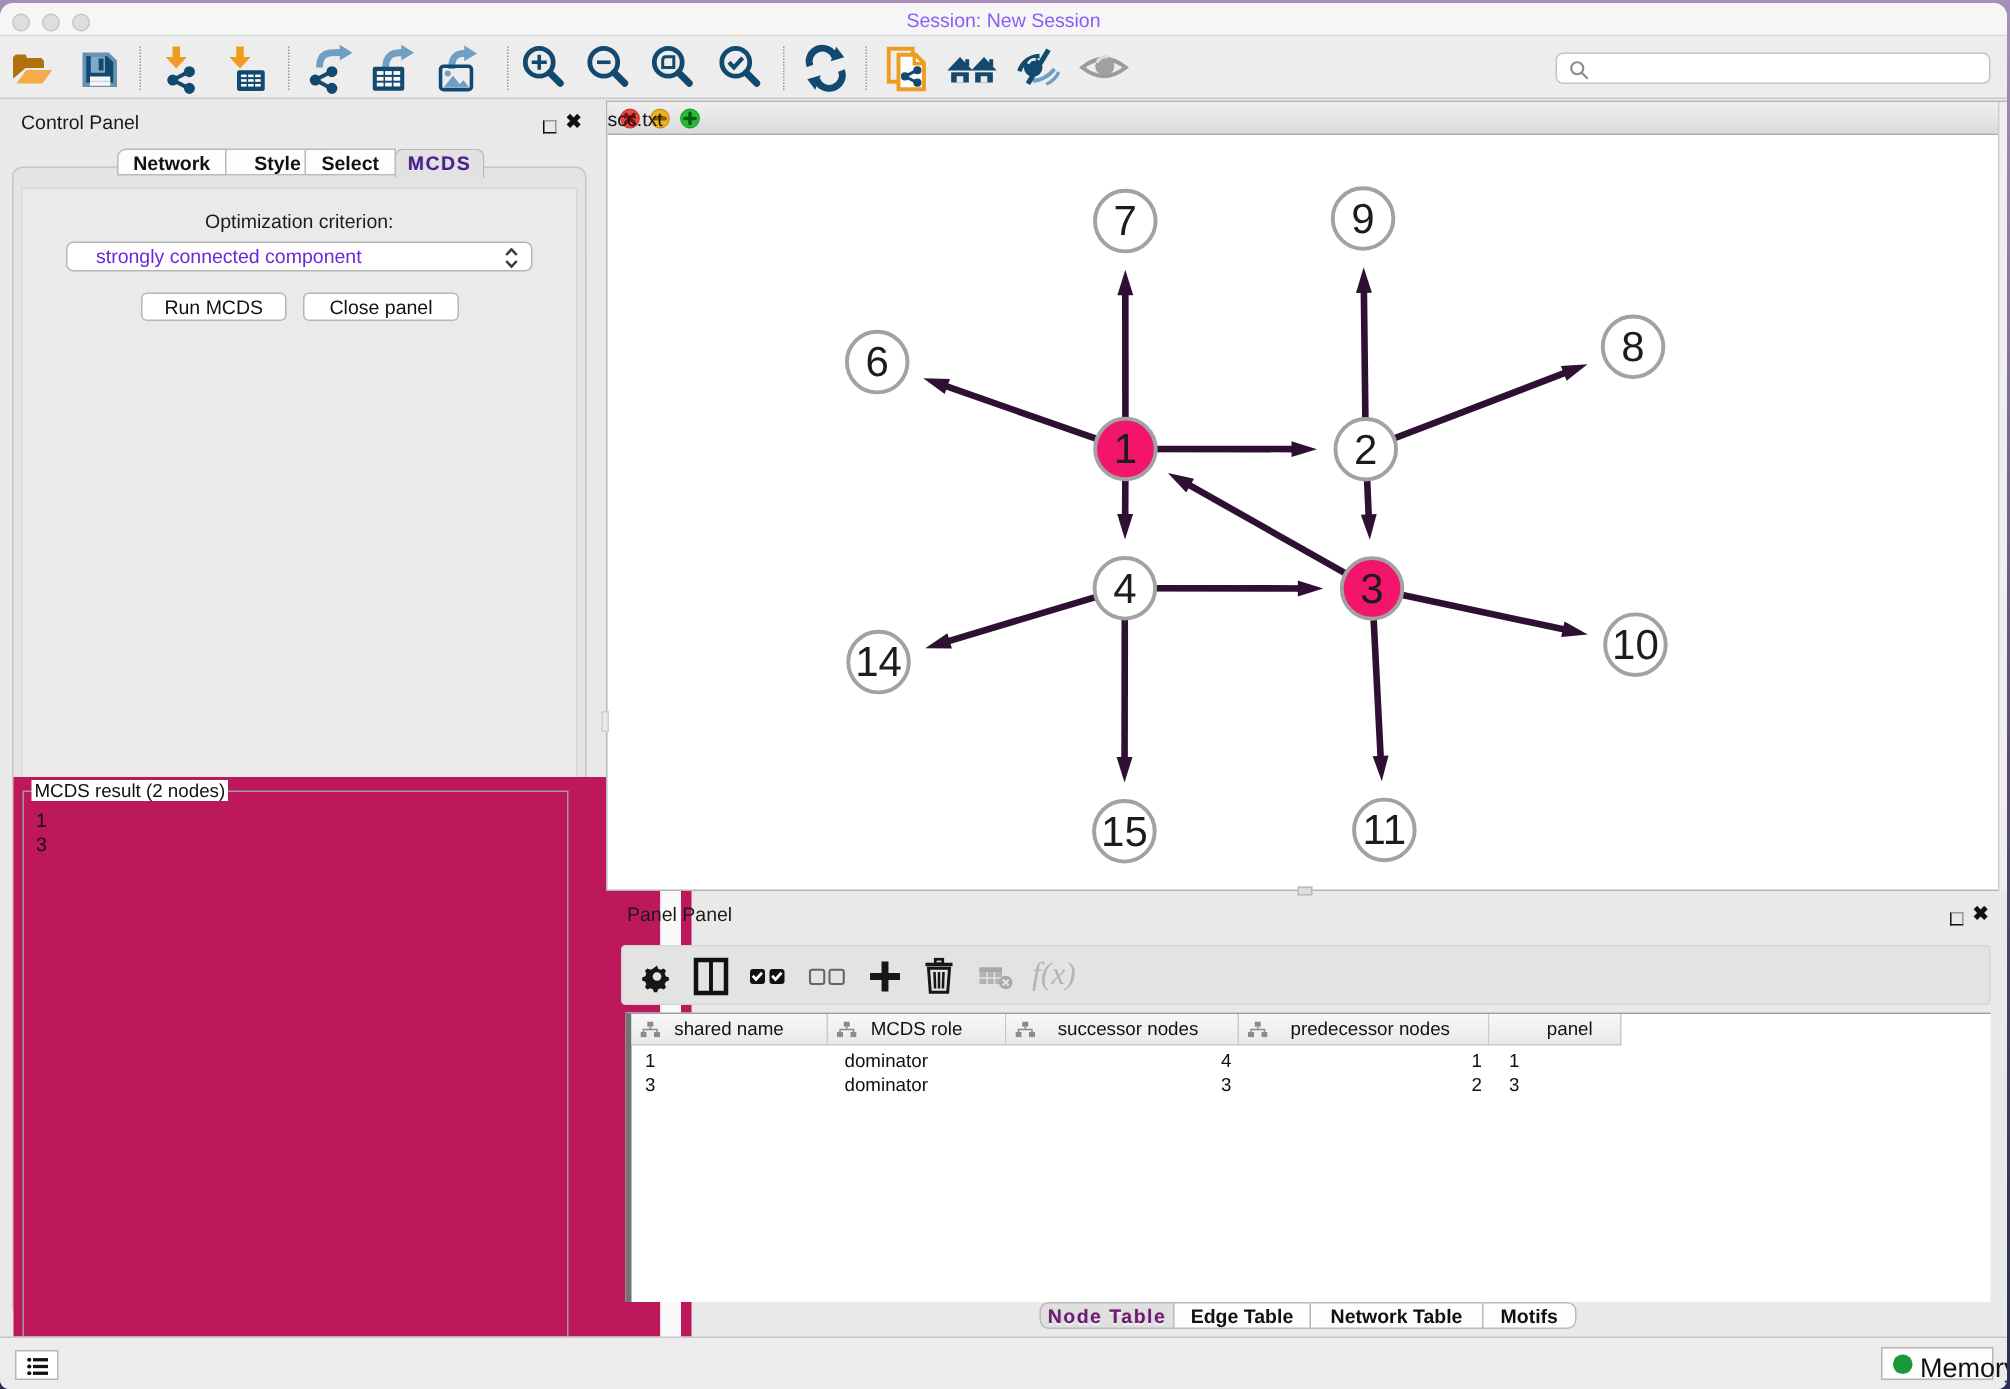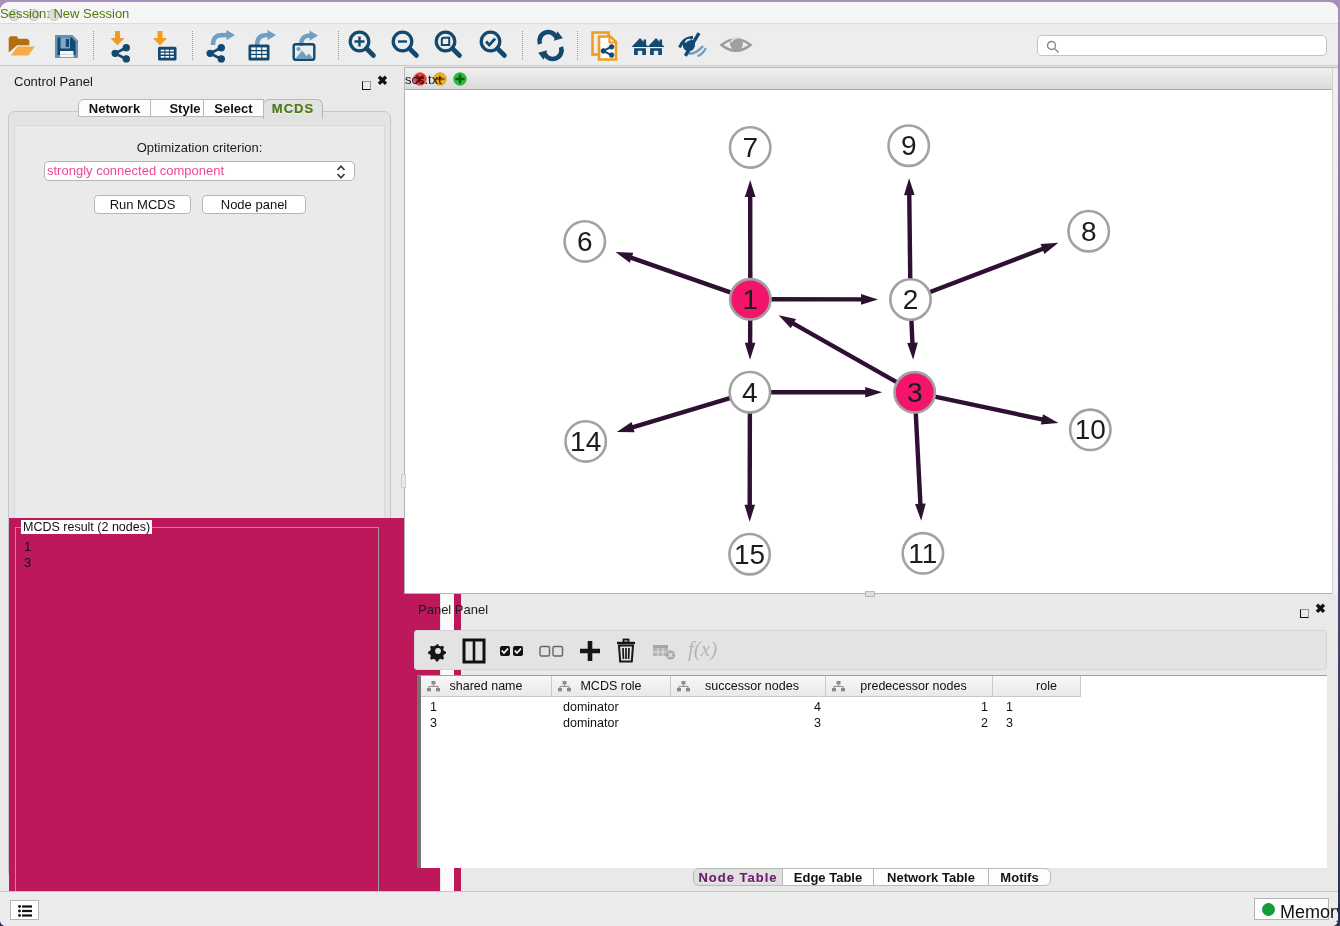--- a/index.html
+++ b/index.html
@@ -1,31 +1,31 @@
 <!DOCTYPE html>
 <html><head><meta charset="utf-8"><style>
 *{margin:0;padding:0;box-sizing:border-box}
 html,body{width:1340px;height:926px;overflow:hidden}
 body{font-family:"Liberation Sans",sans-serif;background:linear-gradient(180deg,#a78fbc 0%,#917aa8 18%,#584a77 55%,#2b2d52 100%)}
 .window{position:absolute;left:0;top:2px;right:2px;bottom:0;background:#e9e9e9;border-radius:9px 9px 6px 6px;overflow:hidden}
 .titlebar{position:absolute;left:0;top:0;right:0;height:22px;background:#f6f6f6;border-bottom:1px solid #dcdcdc}
 .tl{position:absolute;top:7px;width:12px;height:12px;border-radius:50%;background:#dfdede;border:1px solid #c6c5c6}
-.wtitle{position:absolute;top:4px;left:0;right:0;font-size:13px;color:#4d7c0f}
+.wtitle{position:absolute;top:4px;left:0;right:0;text-align:center;font-size:13px;color:#8b5cf6}
 .toolbar{position:absolute;left:0;top:23px;right:0;height:41px;background:#ededed;border-bottom:1px solid #c9c9c9}
 .tsep{position:absolute;top:6px;height:29px;width:0;border-left:1px dotted #9a9a9a}
 .ticon{position:absolute;top:3px}
 .search{position:absolute;left:1037px;top:10px;width:290px;height:21px;background:#fff;border:1px solid #c4c4c4;border-radius:5px}
 
 .cp-head{position:absolute;left:14px;top:72px;font-size:13px;color:#1a1a1a}
 .panel{position:absolute;left:8px;top:109px;width:383px;height:767px;background:#e4e4e4;border:1px solid #c6c6c6;border-radius:7px}
 .panel-in{position:absolute;left:5px;top:13px;right:5px;bottom:5px;background:#eaeaea;border:1px solid #d8d8d8}
 .tabs{position:absolute;left:78px;top:97px;height:18px}
 .tab{position:absolute;top:0;height:18px;background:#fdfdfd;border:1px solid #b9b9b9;font-size:13px;font-weight:bold;color:#111;text-align:center;line-height:17px}
 .opt-label{position:absolute;left:0;top:138px;width:399px;text-align:center;font-size:13px;color:#1c1c1c}
-.select{position:absolute;left:44px;top:159px;width:311px;height:20px;background:#fff;border:1px solid #b6b6b6;border-radius:5px;font-size:13px;color:#ec4899;line-height:18px;padding-left:2px}
+.select{position:absolute;left:44px;top:159px;width:311px;height:20px;background:#fff;border:1px solid #b6b6b6;border-radius:5px;font-size:13px;color:#6d28d9;line-height:18px;padding-left:19px}
 .btn{position:absolute;top:193px;height:19px;background:#fff;border:1px solid #b6b6b6;border-radius:4px;font-size:13px;color:#111;text-align:center;line-height:17px}
 .mcds-white{position:absolute;left:9px;top:516px;width:452px;height:383px;background:#be185d}
 .mcds-border{position:absolute;left:6px;top:9px;width:364px;height:367px;border:1px solid #9c9c9c}
 .mcds-legend{position:absolute;left:12px;top:2px;background:#fff;font-size:12.5px;color:#111;padding:0 2px}
 .mcds-scroll{position:absolute;right:7px;top:10px;width:14px;height:365px;background:#fafafa;border-left:1px solid #e6e6e6}
 
 .net{position:absolute;left:404px;top:65px;width:934px;height:527px;background:#fff;border:1px solid #b5b5b5;border-right:none}
 .net-title{position:absolute;left:0;top:0;right:0;height:22px;background:linear-gradient(180deg,#f0f0f0,#dadada);border-bottom:1px solid #aaa}
 .nt-text{position:absolute;left:0;right:0;top:4px;font-size:13px;color:#141414}
 .net-strip{position:absolute;left:1332px;top:66px;width:6px;height:526px;background:#efefef;border-left:1px solid #cfcfcf}
@@ -198,31 +198,31 @@
 <div class="cp-head">Control Panel</div>
 <div style="position:absolute;left:362px;top:74px"><span class="sq-ico"></span></div>
 <div style="position:absolute;left:377px;top:71px" class="x-ico">✖</div>
 <div class="panel">
       <div class="panel-in"></div>
     </div>
 <div class="tabs">
  <div class="tab" style="left:0;width:73px;border-radius:6px 0 0 0">Network</div>
  <div class="tab" style="left:72px;width:70px">Style</div>
  <div class="tab" style="left:125px;width:61px">Select</div>
- <div class="tab" style="left:185px;width:60px;height:20px;border-radius:6px 6px 0 0;background:#e2e2e2;border-bottom:none;color:#4d7c0f;text-shadow:0 0 1px #9d9d9d, 0 1px 0 #fff;letter-spacing:1px">MCDS</div>
+ <div class="tab" style="left:185px;width:60px;height:20px;border-radius:6px 6px 0 0;background:#e2e2e2;border-bottom:none;color:#4c1d95;text-shadow:0 0 1px #9d9d9d, 0 1px 0 #fff;letter-spacing:1px">MCDS</div>
 </div>
 <div class="opt-label">Optimization criterion:</div>
 <div class="select">strongly connected component
  <svg style="position:absolute;right:8px;top:3px" width="10" height="14" viewBox="0 0 10 14">
         <path d="M1.5 5 L5 1.2 L8.5 5" fill="none" stroke="#3c3c3c" stroke-width="1.7"></path>
         <path d="M1.5 9 L5 12.8 L8.5 9" fill="none" stroke="#3c3c3c" stroke-width="1.7"></path>
       </svg>
 </div>
 <div class="btn" style="left:94px;width:97px">Run MCDS</div>
-<div class="btn" style="left:202px;width:104px">Node panel</div>
+<div class="btn" style="left:202px;width:104px">Close panel</div>
 <div class="mcds-white">
  <div class="mcds-border"></div>
  <div class="mcds-legend">MCDS result (2 nodes)</div>
  <div class="mcds-scroll"></div>
  <div style="position:absolute;left:15px;top:21px;font-size:13px;color:#111;line-height:16px">1<br>3</div>
 </div>
 
 <div class="net">
  <div class="net-title">
   <svg style="position:absolute;left:8px;top:4px" width="60" height="14" viewBox="0 0 60 14">
@@ -353,21 +353,21 @@
           <rect x="0" y="7" width="4" height="3.4" fill="#8b8b8b"></rect>
           <rect x="9" y="7" width="4" height="3.4" fill="#8b8b8b"></rect>
           <path d="M6.5 3.4 v2 M2 7 v-1.6 h9 V7" stroke="#8b8b8b" fill="none"></path>
         </svg>successor nodes</div>
       <div class="th" style="left:405px;width:167px;text-indent:9px"><svg style="position:absolute;left:6px;top:5px" width="13" height="11" viewBox="0 0 13 11">
           <rect x="4.5" y="0" width="4" height="3.4" fill="#8b8b8b"></rect>
           <rect x="0" y="7" width="4" height="3.4" fill="#8b8b8b"></rect>
           <rect x="9" y="7" width="4" height="3.4" fill="#8b8b8b"></rect>
           <path d="M6.5 3.4 v2 M2 7 v-1.6 h9 V7" stroke="#8b8b8b" fill="none"></path>
         </svg>predecessor nodes</div>
-      <div class="th" style="left:572px;width:88px;text-indent:20px">role</div>
+      <div class="th" style="left:572px;width:88px;text-indent:20px">panel</div>
       <div class="td" style="left:9px;top:23px">1</div>
       <div class="td" style="left:142px;top:23px">dominator</div>
       <div class="td" style="left:250px;top:23px;width:150px;text-align:right">4</div>
       <div class="td" style="left:405px;top:23px;width:162px;text-align:right">1</div>
       <div class="td" style="left:585px;top:23px">1</div>
       <div class="td" style="left:9px;top:39px">3</div>
       <div class="td" style="left:142px;top:39px">dominator</div>
       <div class="td" style="left:250px;top:39px;width:150px;text-align:right">3</div>
       <div class="td" style="left:405px;top:39px;width:162px;text-align:right">2</div>
       <div class="td" style="left:585px;top:39px">3</div>

